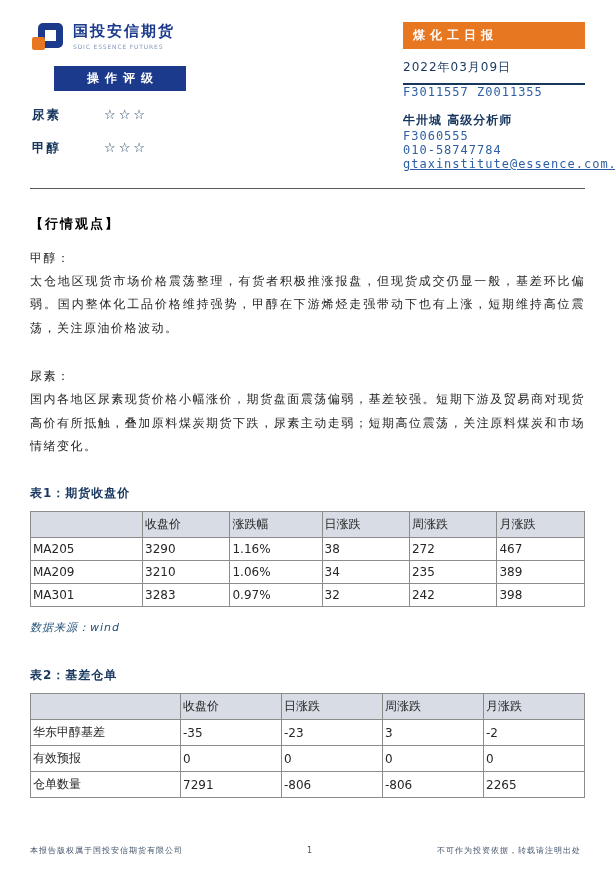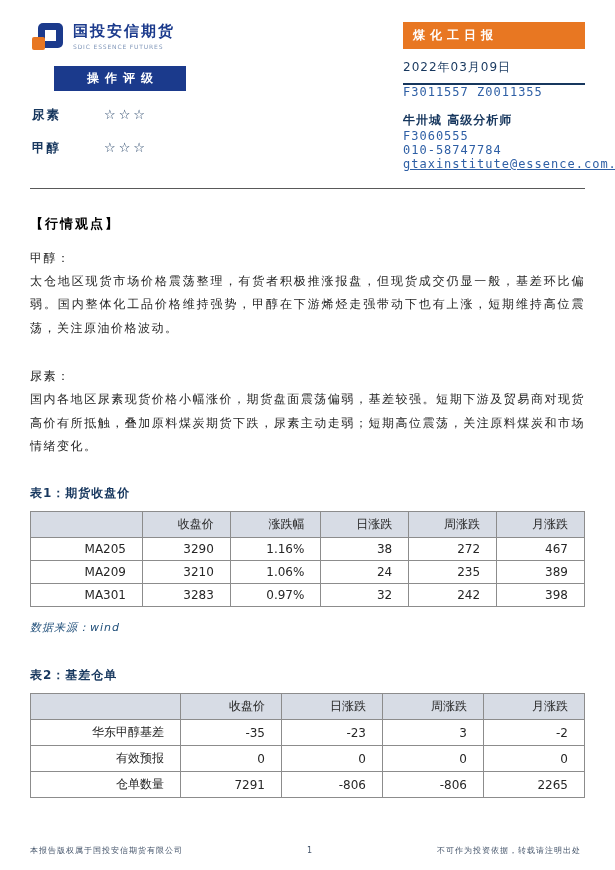--- a/index.html
+++ b/index.html
@@ -44,21 +44,21 @@
   .divider { border-top:1px solid #595959; margin-top:17px; }
 
   
   .section-title { margin-top:26px; font-weight:bold; color:#000000; font-size:13px; letter-spacing:2px; }
   .para-label { margin-top:17px; font-size:12px; letter-spacing:1.5px; }
   .para-text  { margin-top:3px; font-size:12px; line-height:1.95; letter-spacing:1.5px; text-align:justify; }
 
   
   .table-title { margin-top:27px; font-weight:bold; color:#17375E; font-size:12px; letter-spacing:1px; }
   table { width:100%; border-collapse:collapse; margin-top:9px; font-size:12px; }
-  th,td { border:1px solid #8c8c8c; padding:4px 16px; text-align:right; font-weight:normal; }
+  th,td { border:1px solid #8c8c8c; padding:4px 2px; text-align:left; font-weight:normal; }
   thead th { background:#D7DCE5; }
   .source { margin-top:13px; font-size:11px; font-style:italic; color:#1F4E79; letter-spacing:1px; }
 
   
   .footer {
     position:absolute; left:30px; right:34px; bottom:14px;
     display:flex; justify-content:space-between; align-items:center;
     font-size:8px; color:#44546A; letter-spacing:1px;
   }
 </style>
@@ -142,21 +142,21 @@
         <td>3290</td>
         <td>1.16%</td>
         <td>38</td>
         <td>272</td>
         <td>467</td>
       </tr>
       <tr>
         <td>MA209</td>
         <td>3210</td>
         <td>1.06%</td>
-        <td>24</td>
+        <td>34</td>
         <td>235</td>
         <td>389</td>
       </tr>
       <tr>
         <td>MA301</td>
         <td>3283</td>
         <td>0.97%</td>
         <td>32</td>
         <td>242</td>
         <td>398</td>

